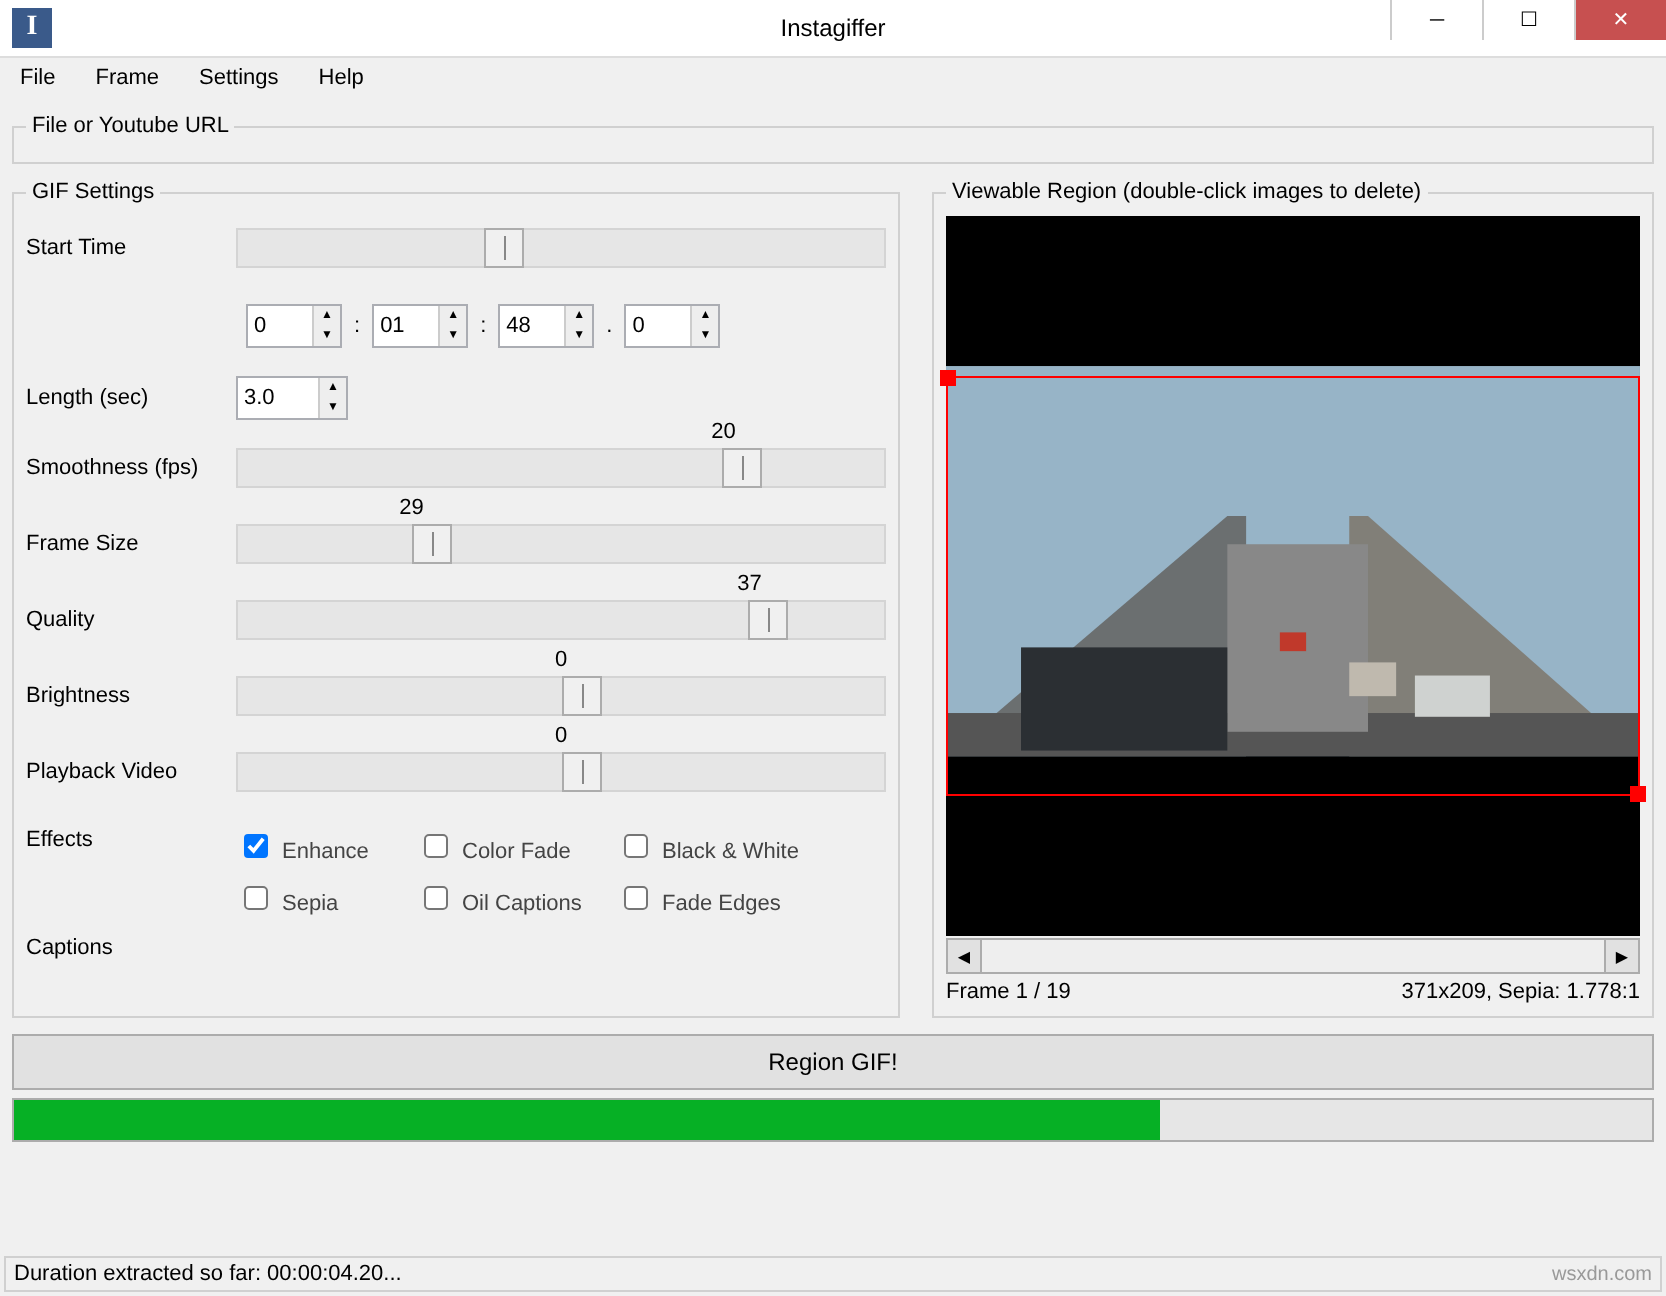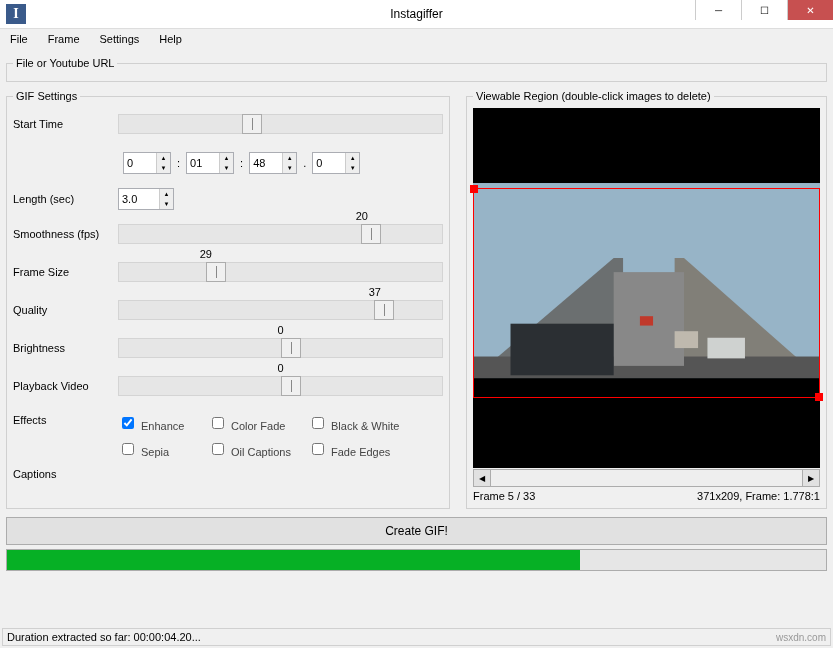--- a/index.html
+++ b/index.html
@@ -459,27 +459,27 @@
         <div class="handle" style="left:-4px; top:-4px"></div>
         <div class="handle" style="right:-4px; bottom:-4px"></div>
       </div>
     </div>
     <div class="scroll-row">
       <div class="scroll-arrow">◀</div>
       <div class="scroll-track"></div>
       <div class="scroll-arrow">▶</div>
     </div>
     <div class="info-row">
-      <span>Frame   5 / 33</span>
-      <span>371x209, Frame: 1.778:1</span>
+      <span>Frame   1 / 19</span>
+      <span>371x209, Sepia: 1.778:1</span>
     </div>
   </fieldset>
 </div>
 
-<div class="big-btn">Create GIF!</div>
+<div class="big-btn">Region GIF!</div>
 
 <div class="progress-outer">
   <div class="progress-inner"></div>
 </div>
 
 <div class="statusbar">
   <span>Duration extracted so far: 00:00:04.20...</span>
   <span class="watermark">wsxdn.com</span>
 </div>
 

